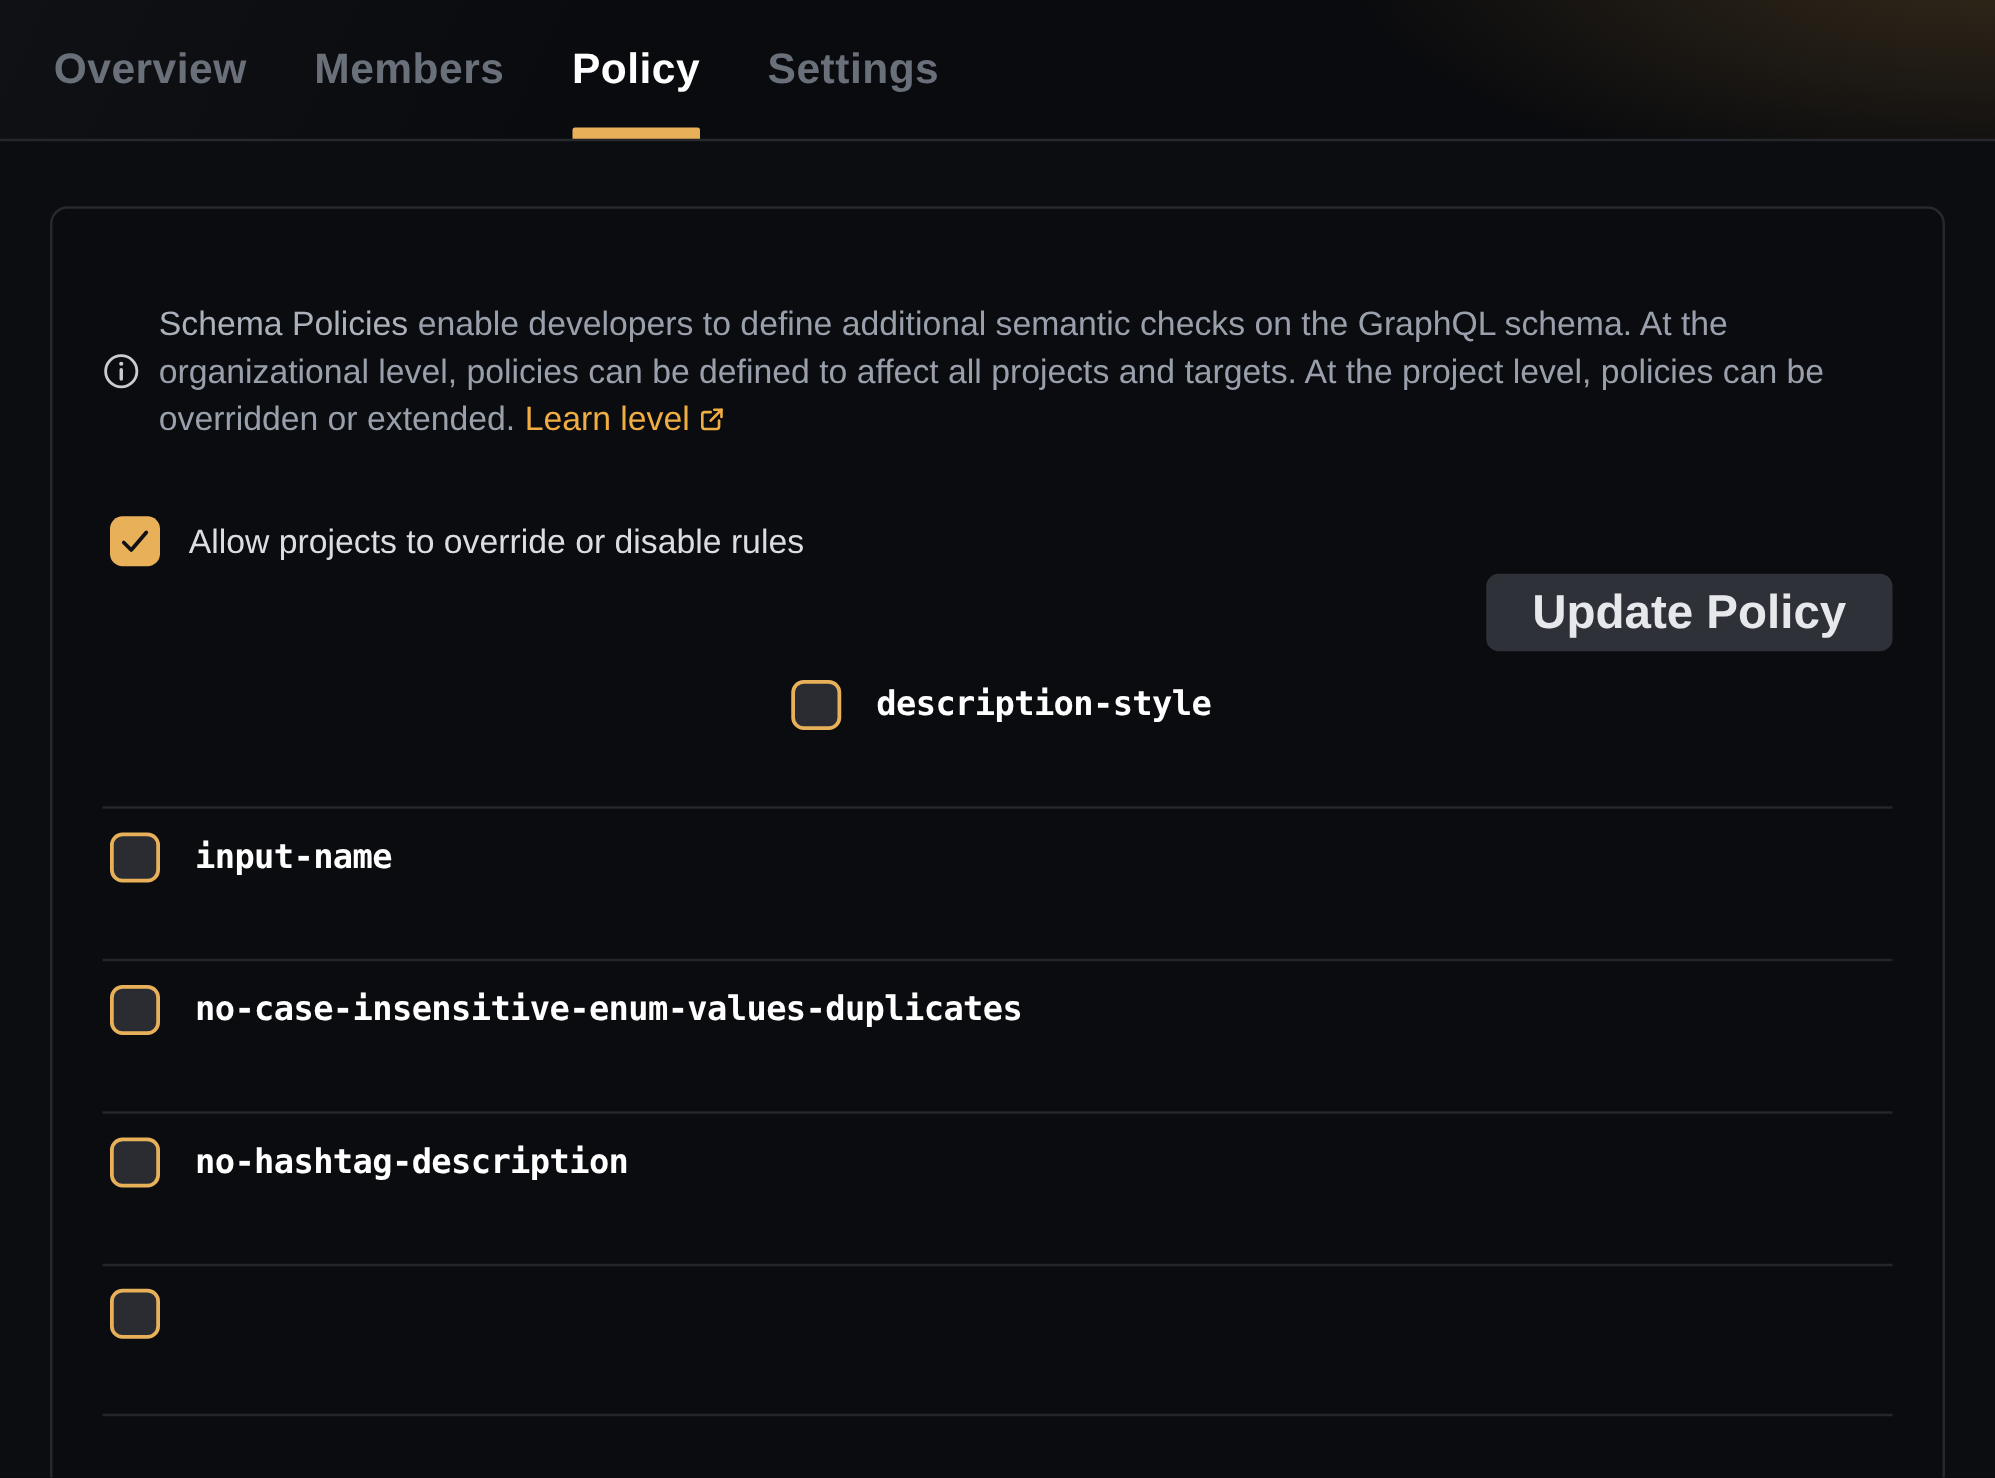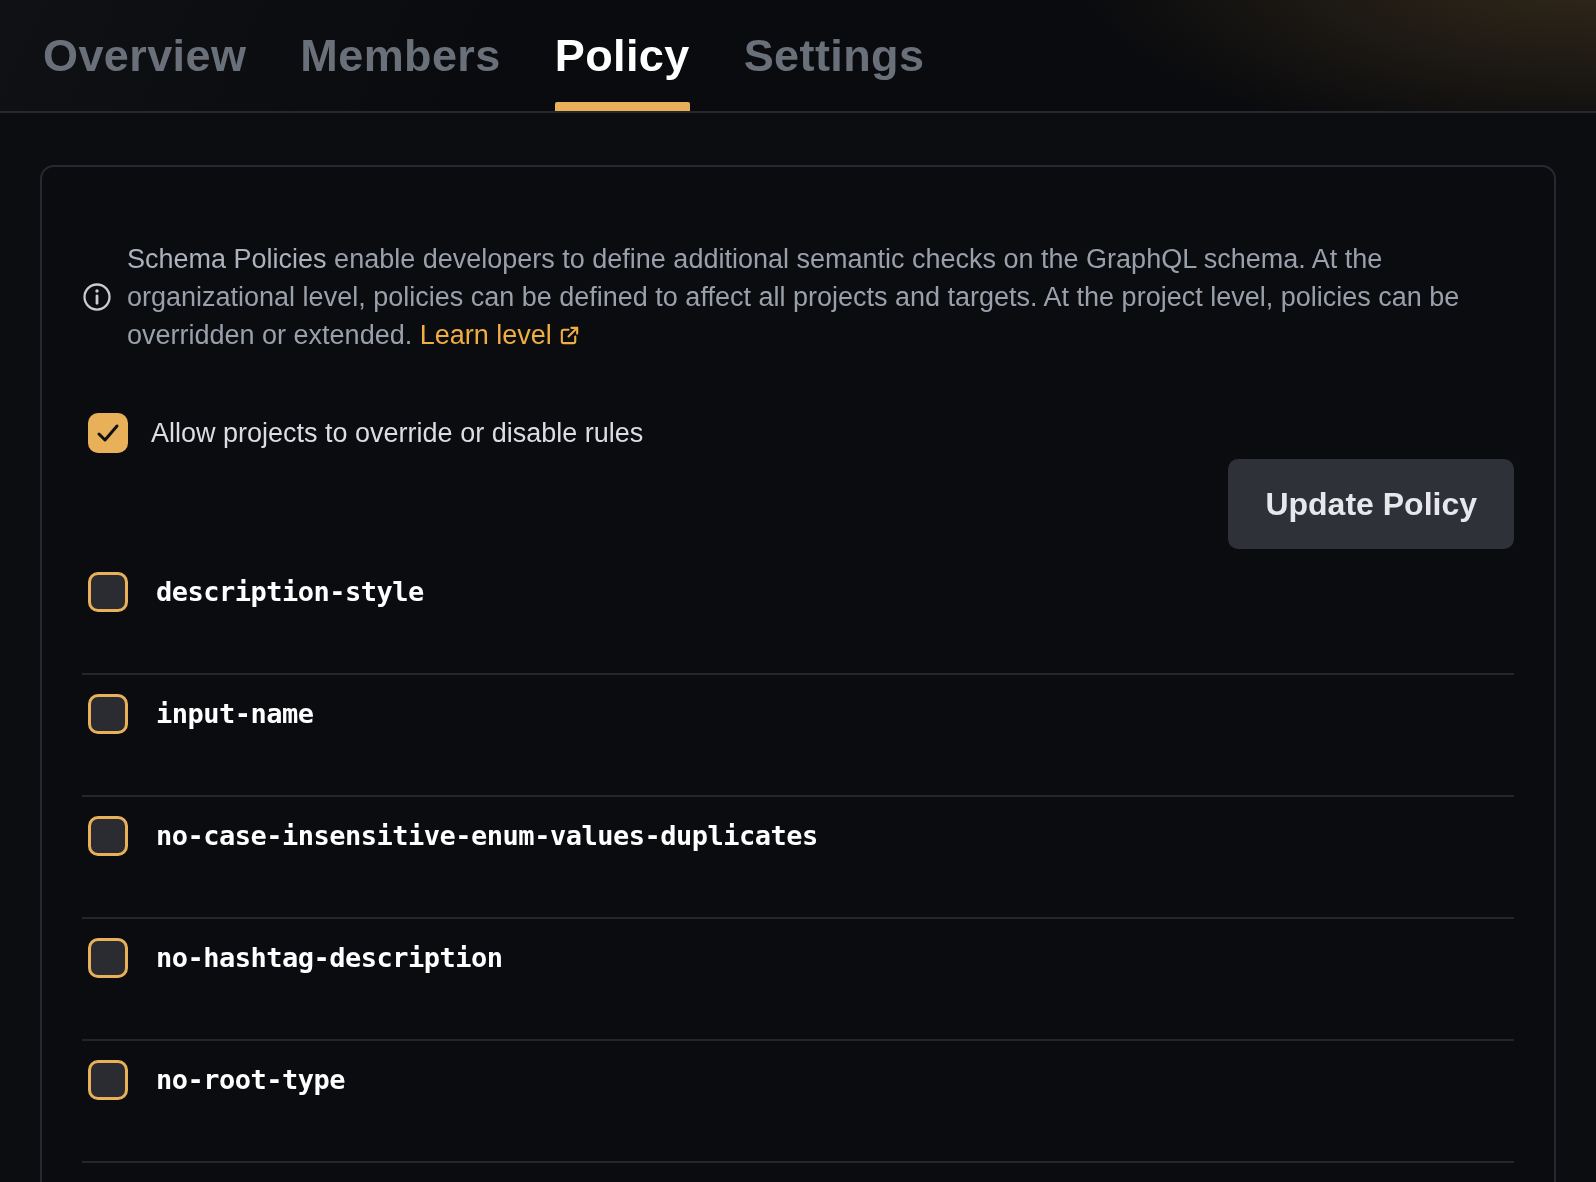--- a/index.html
+++ b/index.html
@@ -33,21 +33,21 @@
     padding-left: 43px;
     display: flex;
     align-items: stretch;
     gap: 54px;
     border-bottom: 2px solid #26282e;
     background:
       radial-gradient(840px 300px at 100% -30%, rgba(222,165,74,0.20), rgba(0,0,0,0) 62%),
       linear-gradient(115deg, #101114 0%, #0a0b0e 30%, #0a0b0e 100%);
   }
   .tab {
-    font-size: 45px;
+    font-size: 34px;
     font-weight: 700;
     letter-spacing: 0.4px;
     color: var(--tab-inactive);
     display: flex;
     align-items: center;
     position: relative;
     cursor: pointer;
   }
   .tab.active { color: var(--text-primary); }
   .tab.active::after {
@@ -131,43 +131,43 @@
     font-size: 27px;
     color: var(--text-label);
   }
   
   .button-row {
     margin-top: 6px;
     display: flex;
     justify-content: flex-end;
   }
   .update-btn {
-    height: 90px;
+    height: 62px;
     padding: 0 37px;
     border: none;
     border-radius: 10px;
     background: var(--button-bg);
     color: var(--button-text);
     font-family: "Liberation Sans", sans-serif;
-    font-size: 32px;
+    font-size: 38px;
     font-weight: 700;
     display: flex;
     align-items: center;
     cursor: pointer;
   }
   
   .rules-list { margin-top: 22px; }
   .rule-row {
     display: flex;
     align-items: center;
     gap: 28px;
     padding: 18px 0 60px 6px;
     border-bottom: 2px solid var(--divider);
   }
-  .rule-row:first-child { padding-top: 0; }
+  .rule-row:first-child { padding-top: 0; justify-content: center; }
   .rule-name {
     font-family: "DejaVu Sans Mono", monospace;
     font-weight: 700;
     font-size: 27px;
     line-height: 42px;
     color: var(--text-primary);
     letter-spacing: -0.5px;
   }
 </style>
 </head>
@@ -231,17 +231,16 @@
       <span class="rule-name">no-case-insensitive-enum-values-duplicates</span>
     </div>
 
     <div class="rule-row">
       <div class="checkbox unchecked" role="checkbox" aria-checked="false"></div>
       <span class="rule-name">no-hashtag-description</span>
     </div>
 
     <div class="rule-row">
       <div class="checkbox unchecked" role="checkbox" aria-checked="false"></div>
-      <span class="rule-name">no-root-type</span>
     </div>
   </div>
 
 </section>
 
 </body></html>

